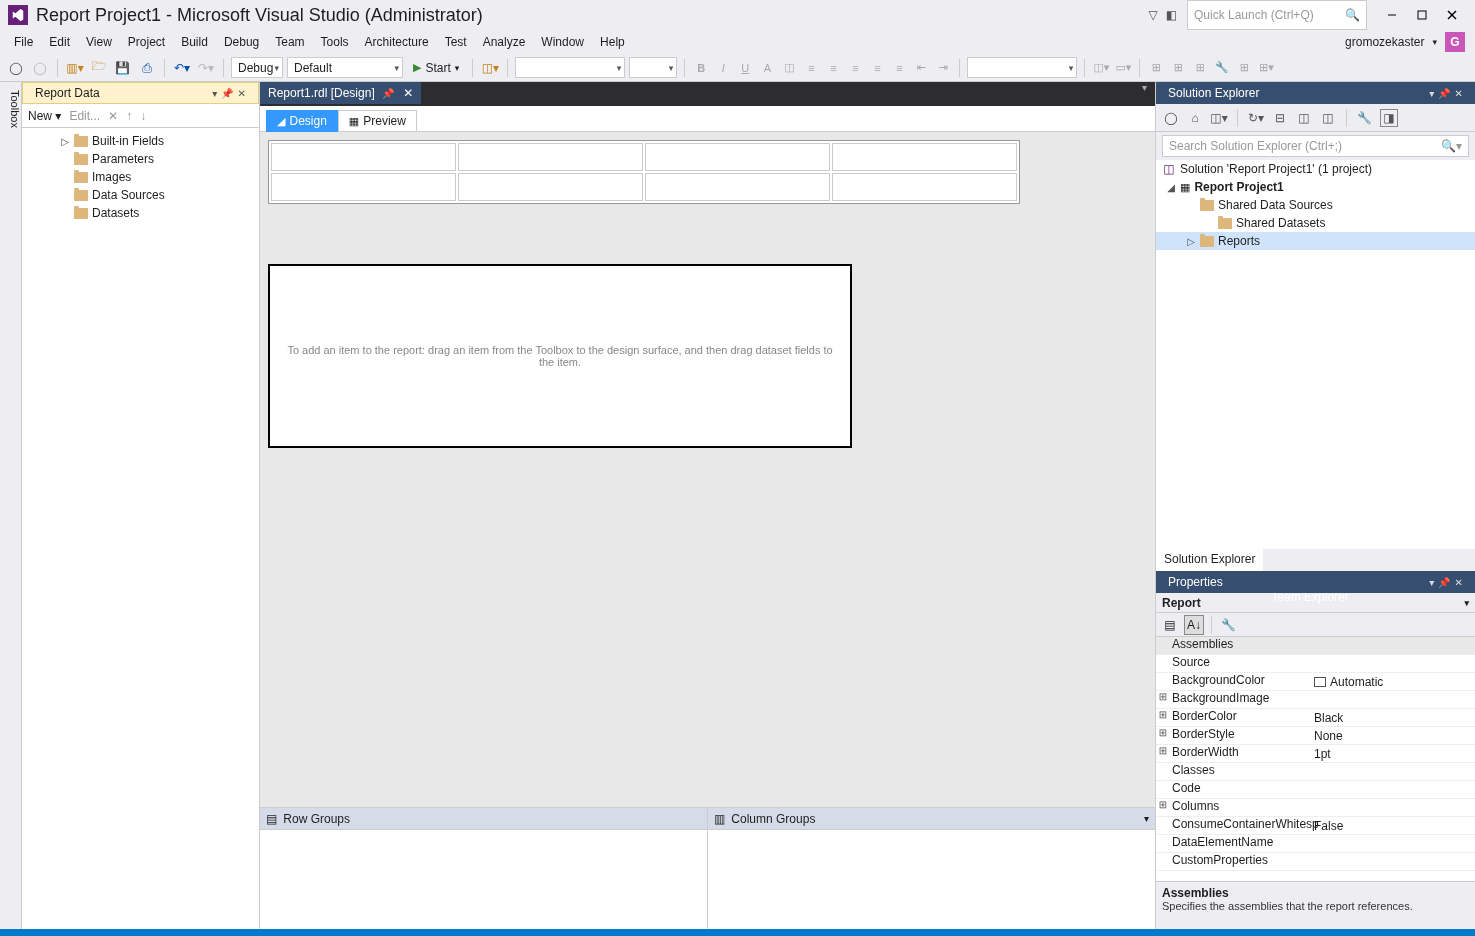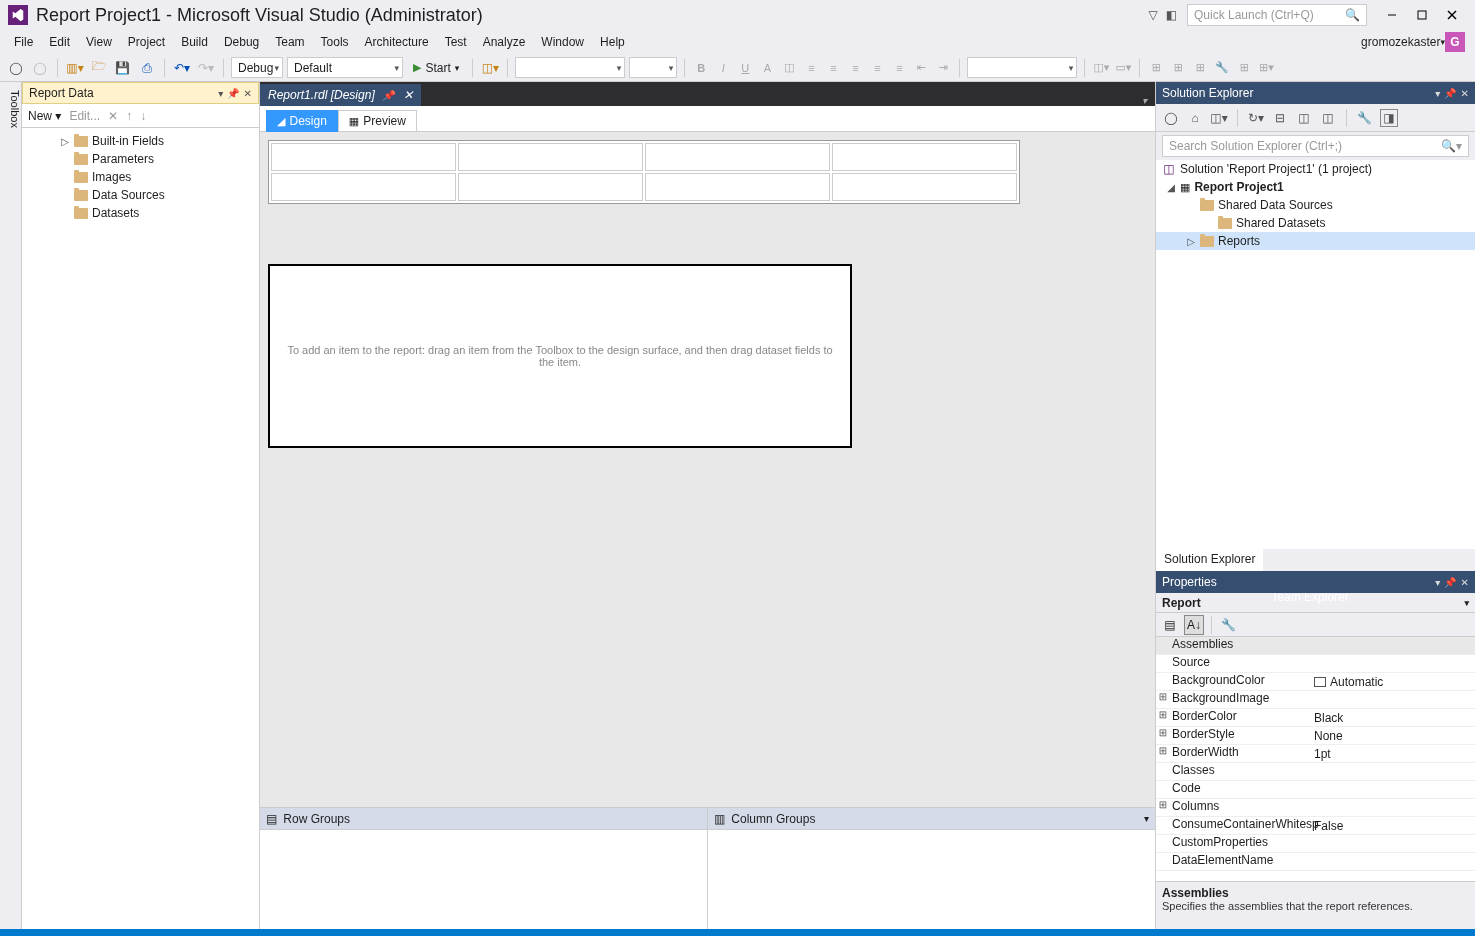--- a/index.html
+++ b/index.html
@@ -5,67 +5,67 @@
 * { margin: 0; padding: 0; box-sizing: border-box; font-family: "Segoe UI", Tahoma, sans-serif; }
 body { width: 1475px; height: 936px; background: #eeeef2; overflow: hidden; font-size: 12px; color: #1e1e1e; }
 
 
 .title-bar { height: 30px; background: #eeeef2; display: flex; align-items: center; padding: 0 8px; }
 .vs-logo { width: 20px; height: 20px; background: #68217a; margin-right: 8px; display:flex; align-items:center; justify-content:center;}
 .vs-logo svg { width: 14px; height: 14px; }
 .title-text { font-size: 18px; flex: 1; }
 .title-right { display: flex; align-items: center; gap: 10px; }
 .feedback-icons { display: flex; gap: 8px; align-items: center; color: #555;}
-.quick-launch { width: 180px; height: 22px; border: 1px solid #ccc; background: #fff; padding: 0 6px; display: flex; align-items: center; color: #999; justify-content: space-between;}
+.quick-launch { width: 180px; height: 30px; border: 1px solid #ccc; background: #fff; padding: 0 6px; display: flex; align-items: center; color: #999; justify-content: space-between;}
 .win-controls { display: flex; gap: 0; }
 .win-btn { width: 30px; height: 22px; display: flex; align-items: center; justify-content: center; }
 .win-btn svg { width: 10px; height: 10px; }
 
 
 .menu-bar { height: 24px; background: #eeeef2; display: flex; align-items: center; padding: 0 6px; justify-content: space-between;}
 .menus { display: flex; }
 .menu-item { padding: 3px 8px; font-size: 12px; }
-.user-area { display: flex; align-items: center; padding-right: 4px; text-align: right;}
+.user-area { display: flex; align-items: center; gap: 8px; padding-right: 4px; text-align: right;}
 .user-badge { width: 20px; height: 20px; background: #c957b9; color: #fff; display: flex; align-items: center; justify-content: center; font-weight: bold;}
 
 
 .toolbar { height: 28px; background: #eeeef2; border-bottom: 1px solid #ccc; display: flex; align-items: center; padding: 0 6px; gap: 4px;}
 .tb-btn { width: 20px; height: 20px; display: flex; align-items: center; justify-content: center; color: #555;}
 .tb-sep { width: 1px; height: 18px; background: #ccc; margin: 0 3px;}
 .tb-dd { height: 21px; border: 1px solid #ccc; background: #fff; padding: 0 18px 0 6px; display: flex; align-items: center; font-size: 12px; position: relative;}
 .tb-dd::after { content: "▾"; position: absolute; right: 3px; font-size: 9px; color: #555;}
 .start-btn { display: flex; align-items: center; gap: 4px; padding: 2px 6px;}
 .play-green { color: #388a34; font-size: 11px;}
 .fmt-btn { width: 18px; height: 18px; color: #aaa; display:flex;align-items:center;justify-content:center; font-size:11px;}
 
 
 .main { display: flex; height: 847px; }
 
 
 .toolbox-tab { width: 22px; background: #eeeef2; border-right: 1px solid #ccc; writing-mode: vertical-rl; text-orientation: mixed; padding-top: 8px; font-size: 11px; text-align: left;}
 
 
 .left-panel { width: 238px; background: #fff; display: flex; flex-direction: column; border-right: 1px solid #ccc;}
-.panel-header { height: 22px; background: #fff2cc; border: 1px solid #e0cf80; display: flex; align-items: center; padding: 0 6px; justify-content: space-between;}
+.panel-header { height: 22px; background: #fff2cc; border: 1px solid #e0cf80; display: flex; align-items: center; padding: 0 12px; justify-content: space-between;}
 .panel-header.blue { background: #364e6f; color: #fff; border: none;}
 .panel-title { font-size: 12px; }
 .panel-ctrls { display: flex; gap: 4px; font-size: 10px; color: #555;}
 .panel-header.blue .panel-ctrls { color: #ddd; }
 .panel-toolbar { height: 24px; border-bottom: 1px solid #ccc; display: flex; align-items: center; padding: 0 6px; gap: 8px; font-size: 12px;}
 .panel-toolbar .disabled { color: #999; }
 .tree { padding: 4px 0; flex: 1; overflow: auto;}
 .tree-item { display: flex; align-items: center; height: 18px; padding-left: 20px; gap: 4px;}
 .tree-item.l2 { padding-left: 38px; }
 .exp { width: 10px; font-size: 10px; color: #555; text-align: center;}
 .folder-ico { width: 14px; height: 11px; background: #dcb67a; border-radius: 1px; position:relative;}
 .folder-ico::before { content:""; position:absolute; top:-2px; left:0; width:5px; height:2px; background:#dcb67a; border-radius:1px 1px 0 0;}
 
 
 .center { flex: 1; display: flex; flex-direction: column; background: #2d2d30;}
-.doc-tabs { height: 24px; background: #2d2d30; display: flex; align-items: flex-end; font-style: italic;}
+.doc-tabs { height: 24px; background: #2d2d30; display: flex; align-items: flex-start;}
 .doc-tab { height: 22px; background: #364e6f; color: #fff; padding: 0 8px; display: flex; align-items: center; gap: 8px; font-size: 12px;}
 .doc-tab .pin { font-size: 10px;}
 .doc-tab .close { font-size: 12px;}
 .tab-strip-right { margin-left: auto; color: #aaa; padding-right: 8px; font-size: 10px;}
 .designer { flex: 1; background: #fff; display: flex; flex-direction: column;}
 .design-tabs { height: 26px; background: #fff; border-bottom: 1px solid #ccc; display: flex; align-items: center; padding: 4px 6px 0 6px; gap: 0;}
 .dtab { height: 22px; padding: 0 10px; display: flex; align-items: center; gap: 4px; border: 1px solid #ccc; font-size: 12px; border-bottom: none;}
 .dtab.active { background: #3399ff; color: #fff; border-color: #3399ff;}
 .dtab .ico { font-size: 11px;}
 .design-surface { flex: 1; background: #e8e8e8; padding: 8px; overflow: auto;}
@@ -479,26 +479,26 @@
             <span class="prop-name">Columns</span>
             <span class="prop-val"></span>
           </div>
           <div class="prop-row">
             <span class="prop-exp"></span>
             <span class="prop-name">ConsumeContainerWhitesp</span>
             <span class="prop-val">False</span>
           </div>
           <div class="prop-row">
             <span class="prop-exp"></span>
+            <span class="prop-name">DataElementName</span>
+            <span class="prop-val"></span>
+          </div>
+          <div class="prop-row">
+            <span class="prop-exp"></span>
             <span class="prop-name">CustomProperties</span>
-            <span class="prop-val"></span>
-          </div>
-          <div class="prop-row">
-            <span class="prop-exp"></span>
-            <span class="prop-name">DataElementName</span>
             <span class="prop-val"></span>
           </div>
         </div>
       <div class="prop-desc">
         <div class="prop-desc-title">Assemblies</div>
         <div class="prop-desc-text">Specifies the assemblies that the report references.</div>
       </div>
     </div>
   </div>
 </div>

